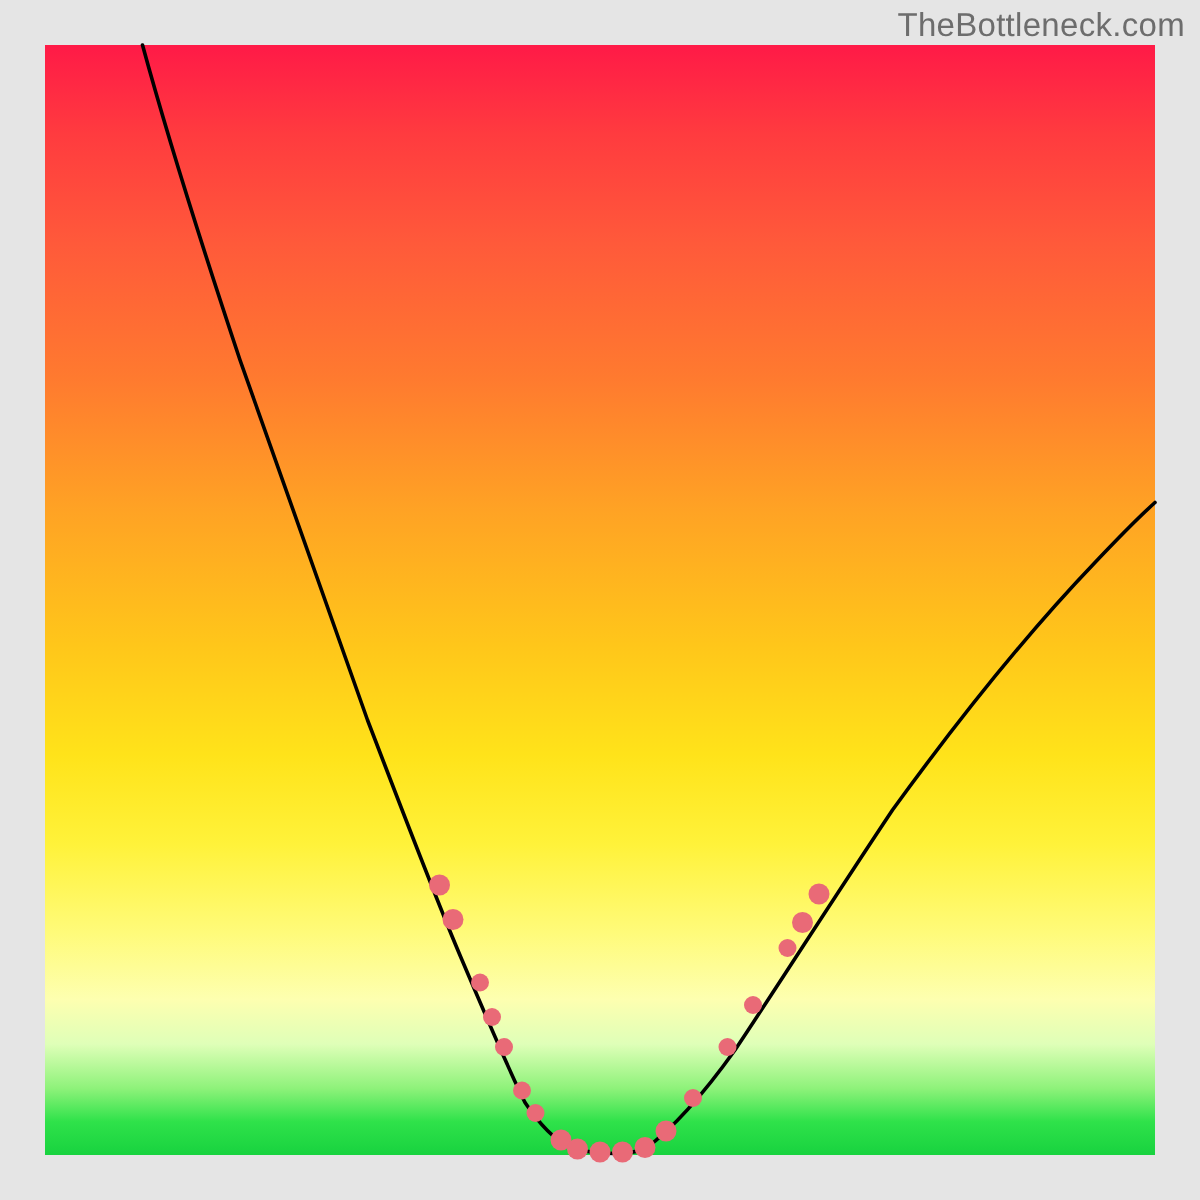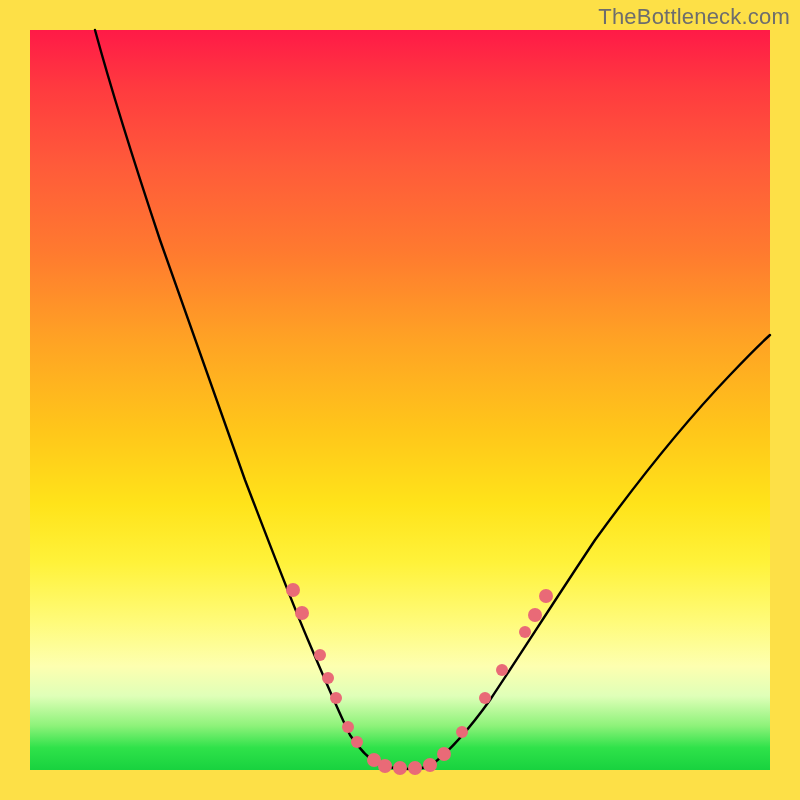--- a/index.html
+++ b/index.html
@@ -10,21 +10,21 @@
     overflow: hidden;
     background: #000;
     font-family: Arial, Helvetica, sans-serif;
   }
   .frame {
     position: absolute;
     left: 0;
     top: 0;
     width: 800px;
     height: 800px;
-    background: #fde047;
+    background: #e5e5e5;
   }
   .plot-area {
     position: absolute;
     left: 30px;
     top: 30px;
     width: 740px;
     height: 740px;
     
     background: linear-gradient(
       to bottom,

